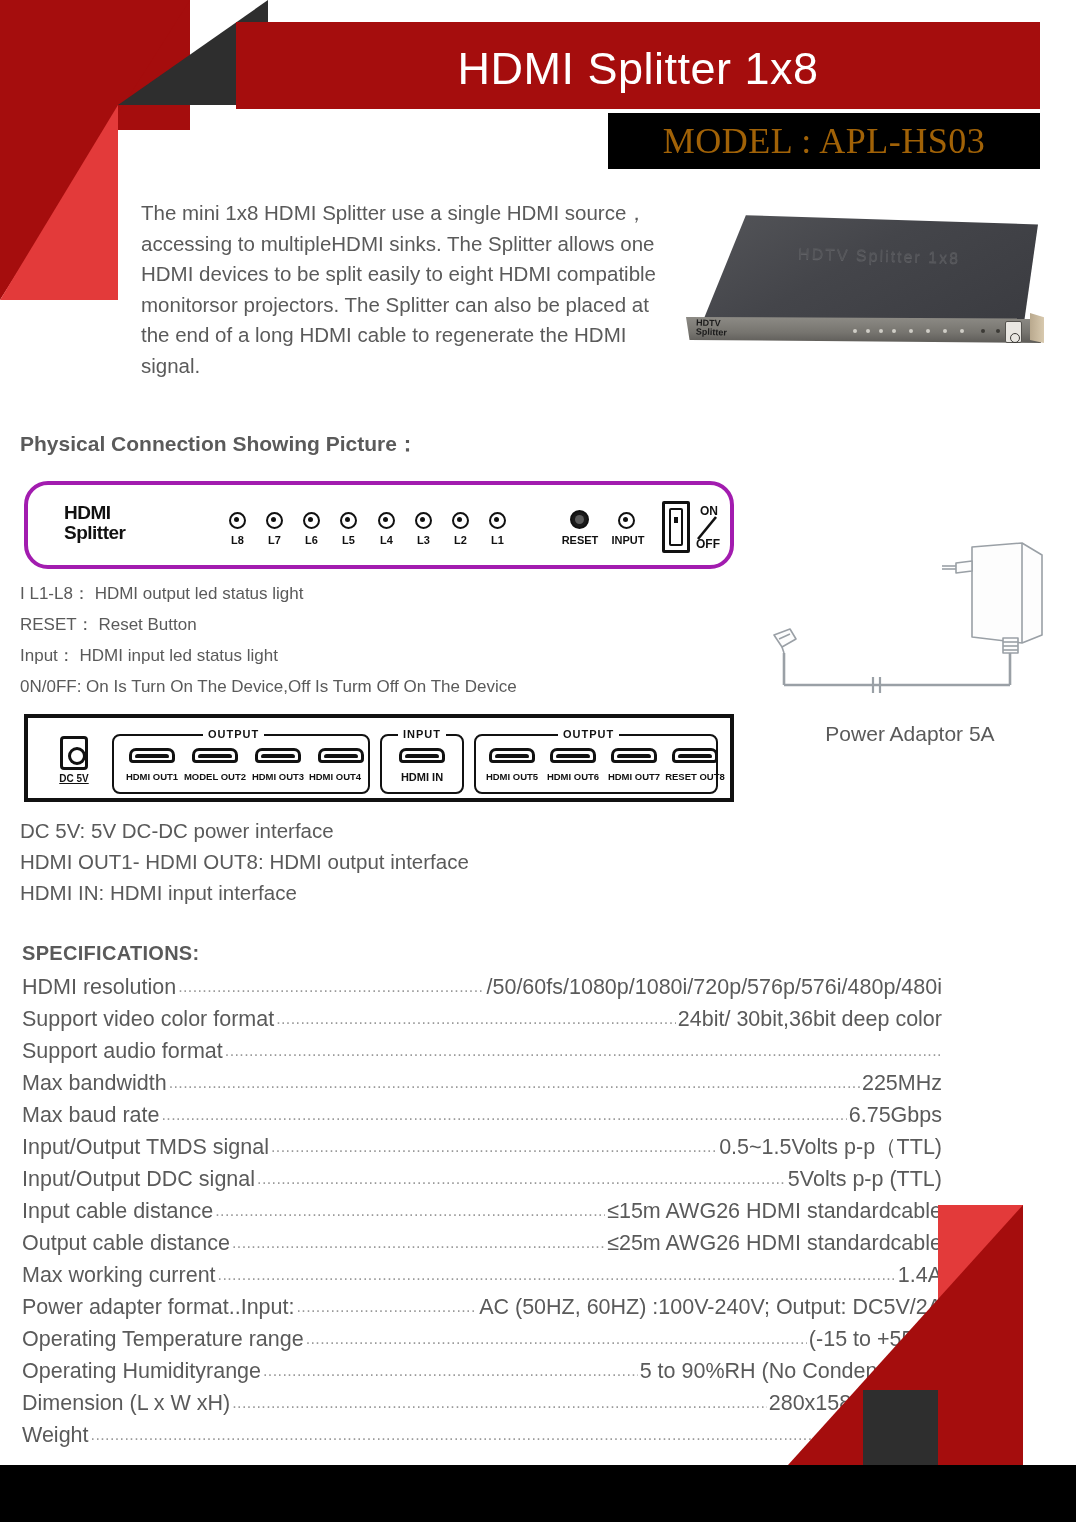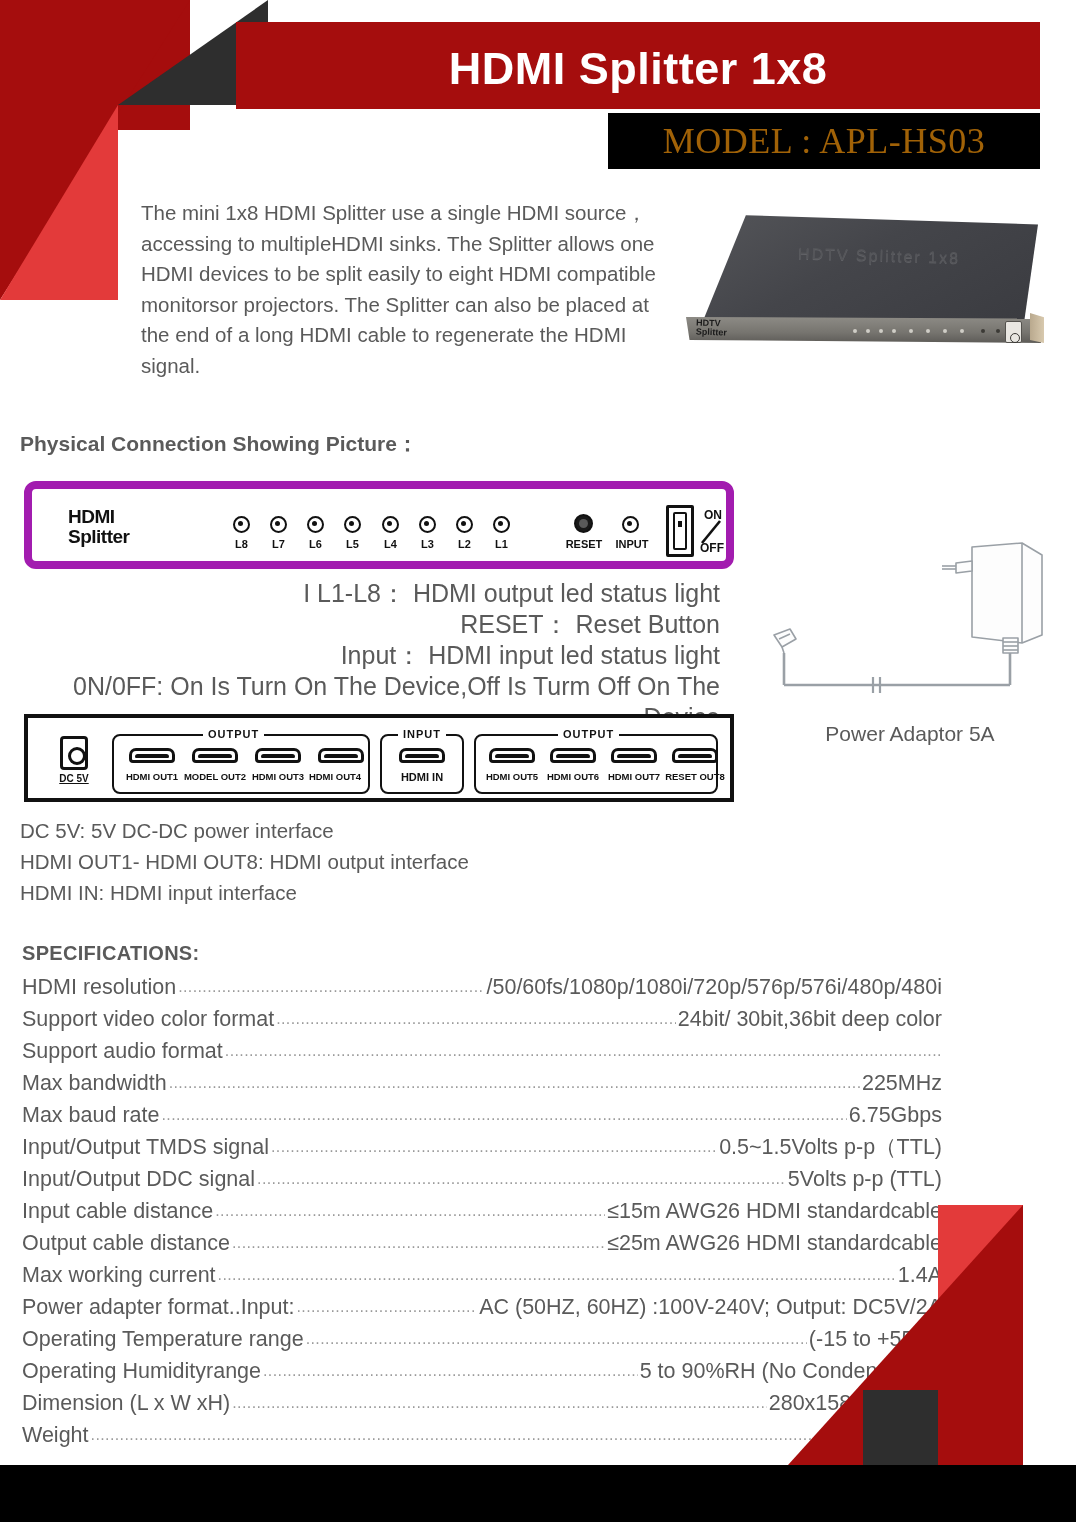--- a/index.html
+++ b/index.html
@@ -50,21 +50,21 @@
     background:#000000;
   }
 
   
   .title-bar{
     position:absolute; left:236px; top:22px; width:804px; height:87px;
     background:#A50D0D;
     display:flex; align-items:center; justify-content:center;
   }
   .title-bar .title{
-    color:#ffffff; font-size:45px; font-weight:700; letter-spacing:.5px;margin-top:6px;
+    color:#ffffff; font-size:45px; font-weight:400; letter-spacing:.5px;margin-top:6px;
   }
   .model-bar{
     position:absolute; left:608px; top:113px; width:432px; height:56px;
     background:#000000;
     display:flex; align-items:center; justify-content:center;
   }
   .model-bar .model{
     color:#a16207; font-family:"Liberation Serif", serif;
     font-size:36px; letter-spacing:.5px;
   }
@@ -122,21 +122,21 @@
 
   
   .sec-head{
     position:absolute; left:20px; top:430px;
     color:#5a5a5a; font-size:21px; font-weight:bold;
   }
 
   
   .panel-front{
     position:absolute; left:24px; top:481px; width:710px; height:88px;
-    border:8px solid #a21caf; border-radius:12px; background:#fff;
+    border:4px solid #a21caf; border-radius:24px; background:#fff;
   }
   .hdmi-logo{
     position:absolute; left:36px; top:18px;
     color:#111; font-size:19px; font-weight:bold;
     line-height:20px; letter-spacing:-.5px;
   }
   .led{
     position:absolute; top:27px; width:17px; height:17px;
     border-radius:50%; border:2.4px solid #111; background:#fff;
   }
@@ -185,21 +185,21 @@
     position:absolute; left:668px; top:52px;
     color:#111; font-size:12px; font-weight:bold;
   }
   .onoff-slash{
     position:absolute; left:668px; top:31px; width:22px; height:24px;
   }
 
   
   .legend-a{
     position:absolute; left:20px; top:578px; width:700px;
-    color:#5a5a5a; font-size:25px; line-height:31px;text-align:right;
+    color:#5a5a5a; font-size:17px; line-height:31px;
   }
   .legend-b{
     position:absolute; left:20px; top:815px; width:700px;
     color:#5a5a5a; font-size:20.5px; line-height:31px;
   }
 
   
   .panel-rear{
     position:absolute; left:24px; top:714px; width:710px; height:88px;
     border:4px solid #111; background:#fff;

